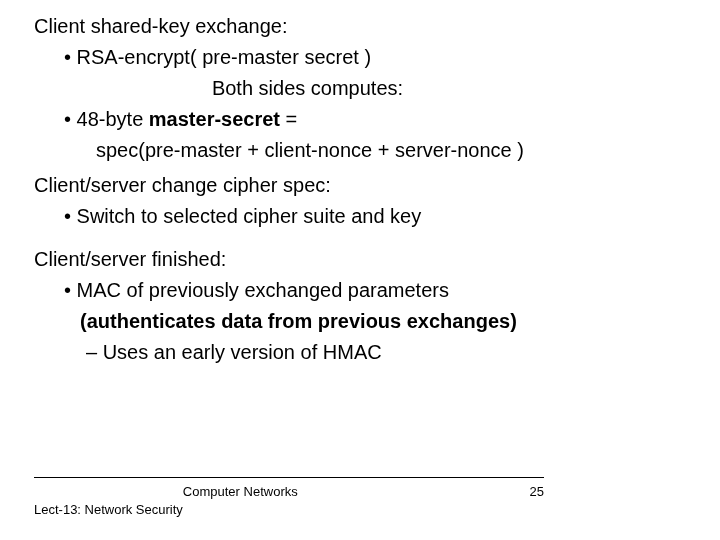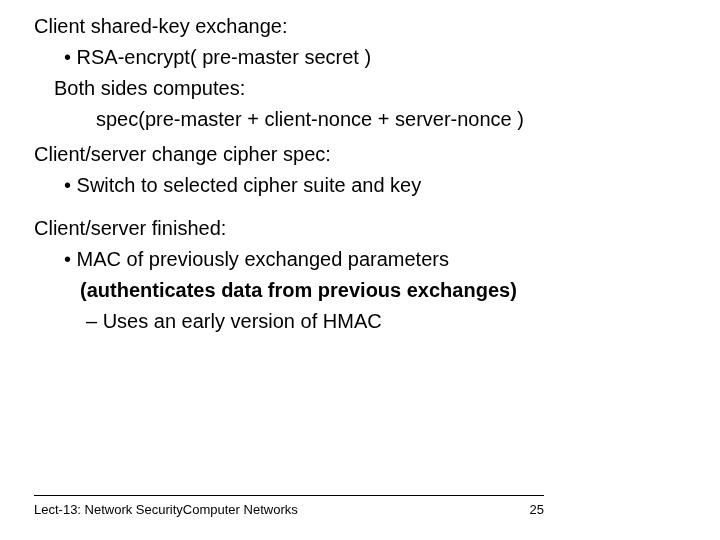--- a/index.html
+++ b/index.html
@@ -36,41 +36,44 @@
     border-top: 1px solid #000;
     margin-bottom: 6px;
   }
   .footer-row {
     font-size: 13px;
     font-family: "Comic Sans MS", "Comic Sans", cursive, sans-serif;
     display: flex;
     justify-content: space-between;
     align-items: flex-start;
   }
-  .footer-left { max-width: 180px; line-height: 1.2; }
+  .footer-left { max-width: 180px; line-height: 1.2; margin-top: 18px; }
   .footer-center { flex: 1; }
   .footer-right { text-align: right; min-width: 40px; }
 </style>
 </head>
 <body>
 
 <div class="slide">
 
   <div class="blk h">
     <span>Client shared-key exchange:</span>
   </div>
 
   <div class="blk b1">
     <span>• RSA-encrypt( pre-master secret )</span>
   </div>
 
-  <div class="blk b1" style="padding-left:20px;">
+  <div class="blk b1" style="padding-left:20px;text-align:center;">
     <span>Both sides computes:</span>
   </div>
 
+  <div class="blk b1">
+    <span>• 48-byte </span><b>master-secret</b><span> =</span>
+  </div>
 
   <div class="blk b2">
     <span>spec(pre-master + client-nonce + server-nonce )</span>
   </div>
 
   <div class="blk h" style="margin-top:10px;">
     <span>Client/server change cipher spec:</span>
   </div>
 
   <div class="blk b1">

